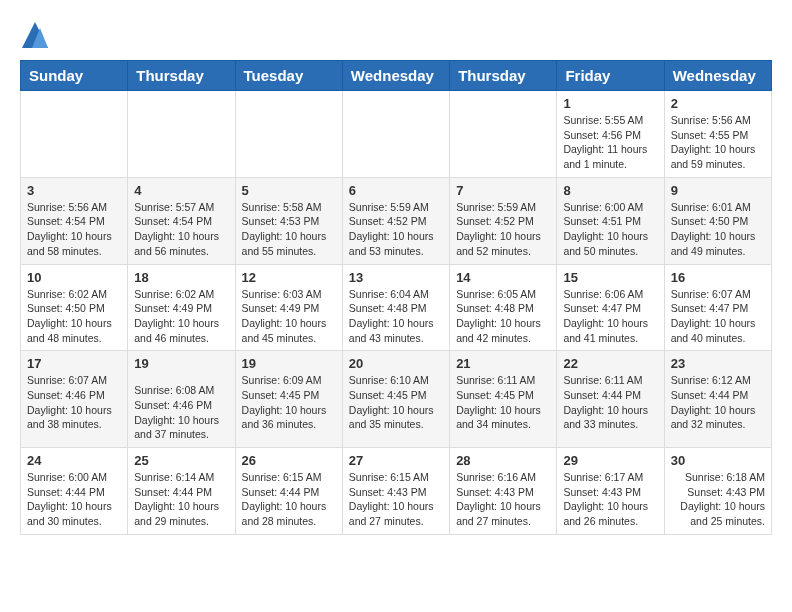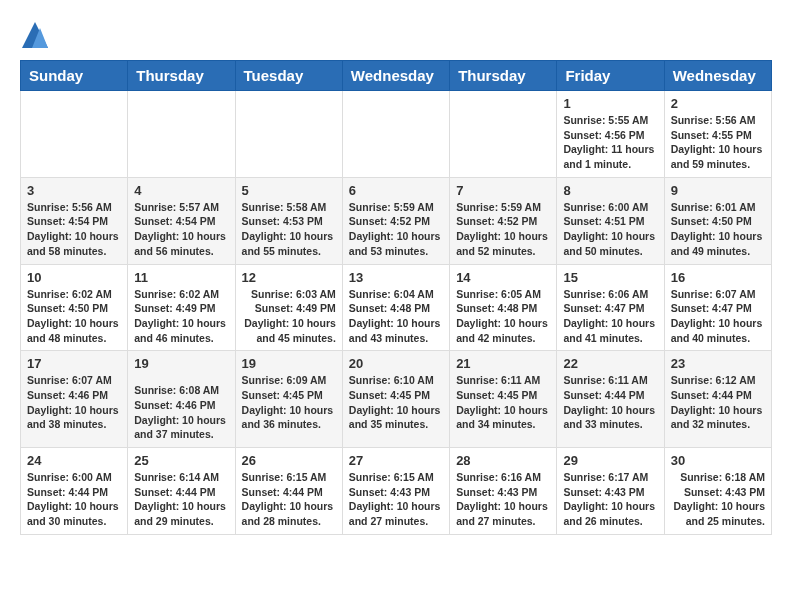--- a/index.html
+++ b/index.html
@@ -82,21 +82,20 @@
     .day-num {
       font-size: 13px;
       font-weight: bold;
       display: block;
       margin-bottom: 2px;
     }
     .day-info {
       font-size: 10.5px;
       line-height: 1.4;
       color: #333;
-      font-weight: bold;
     }
     .empty-cell {
       background: #fff !important;
     }
   </style>
 </head>
 <body>
 
 <div class="header">
   <div class="logo">
@@ -202,29 +201,29 @@
       </tr>
       <tr>
         <td>
           <span class="day-num">10</span>
           <div class="day-info" style="white-space: pre-line;">Sunrise: 6:02 AM
 Sunset: 4:50 PM
 Daylight: 10 hours
 and 48 minutes.</div>
         </td>
         <td>
-          <span class="day-num">11</span>
+          <span class="day-num">18</span>
           <div class="day-info" style="white-space: pre-line;">Sunrise: 6:02 AM
 Sunset: 4:49 PM
 Daylight: 10 hours
 and 46 minutes.</div>
         </td>
         <td>
           <span class="day-num">12</span>
-          <div class="day-info" style="white-space: pre-line; text-align: right;">Sunrise: 6:03 AM
+          <div class="day-info" style="white-space: pre-line;">Sunrise: 6:03 AM
 Sunset: 4:49 PM
 Daylight: 10 hours
 and 45 minutes.</div>
         </td>
         <td>
           <span class="day-num">13</span>
           <div class="day-info" style="white-space: pre-line;">Sunrise: 6:04 AM
 Sunset: 4:48 PM
 Daylight: 10 hours
 and 43 minutes.</div>

